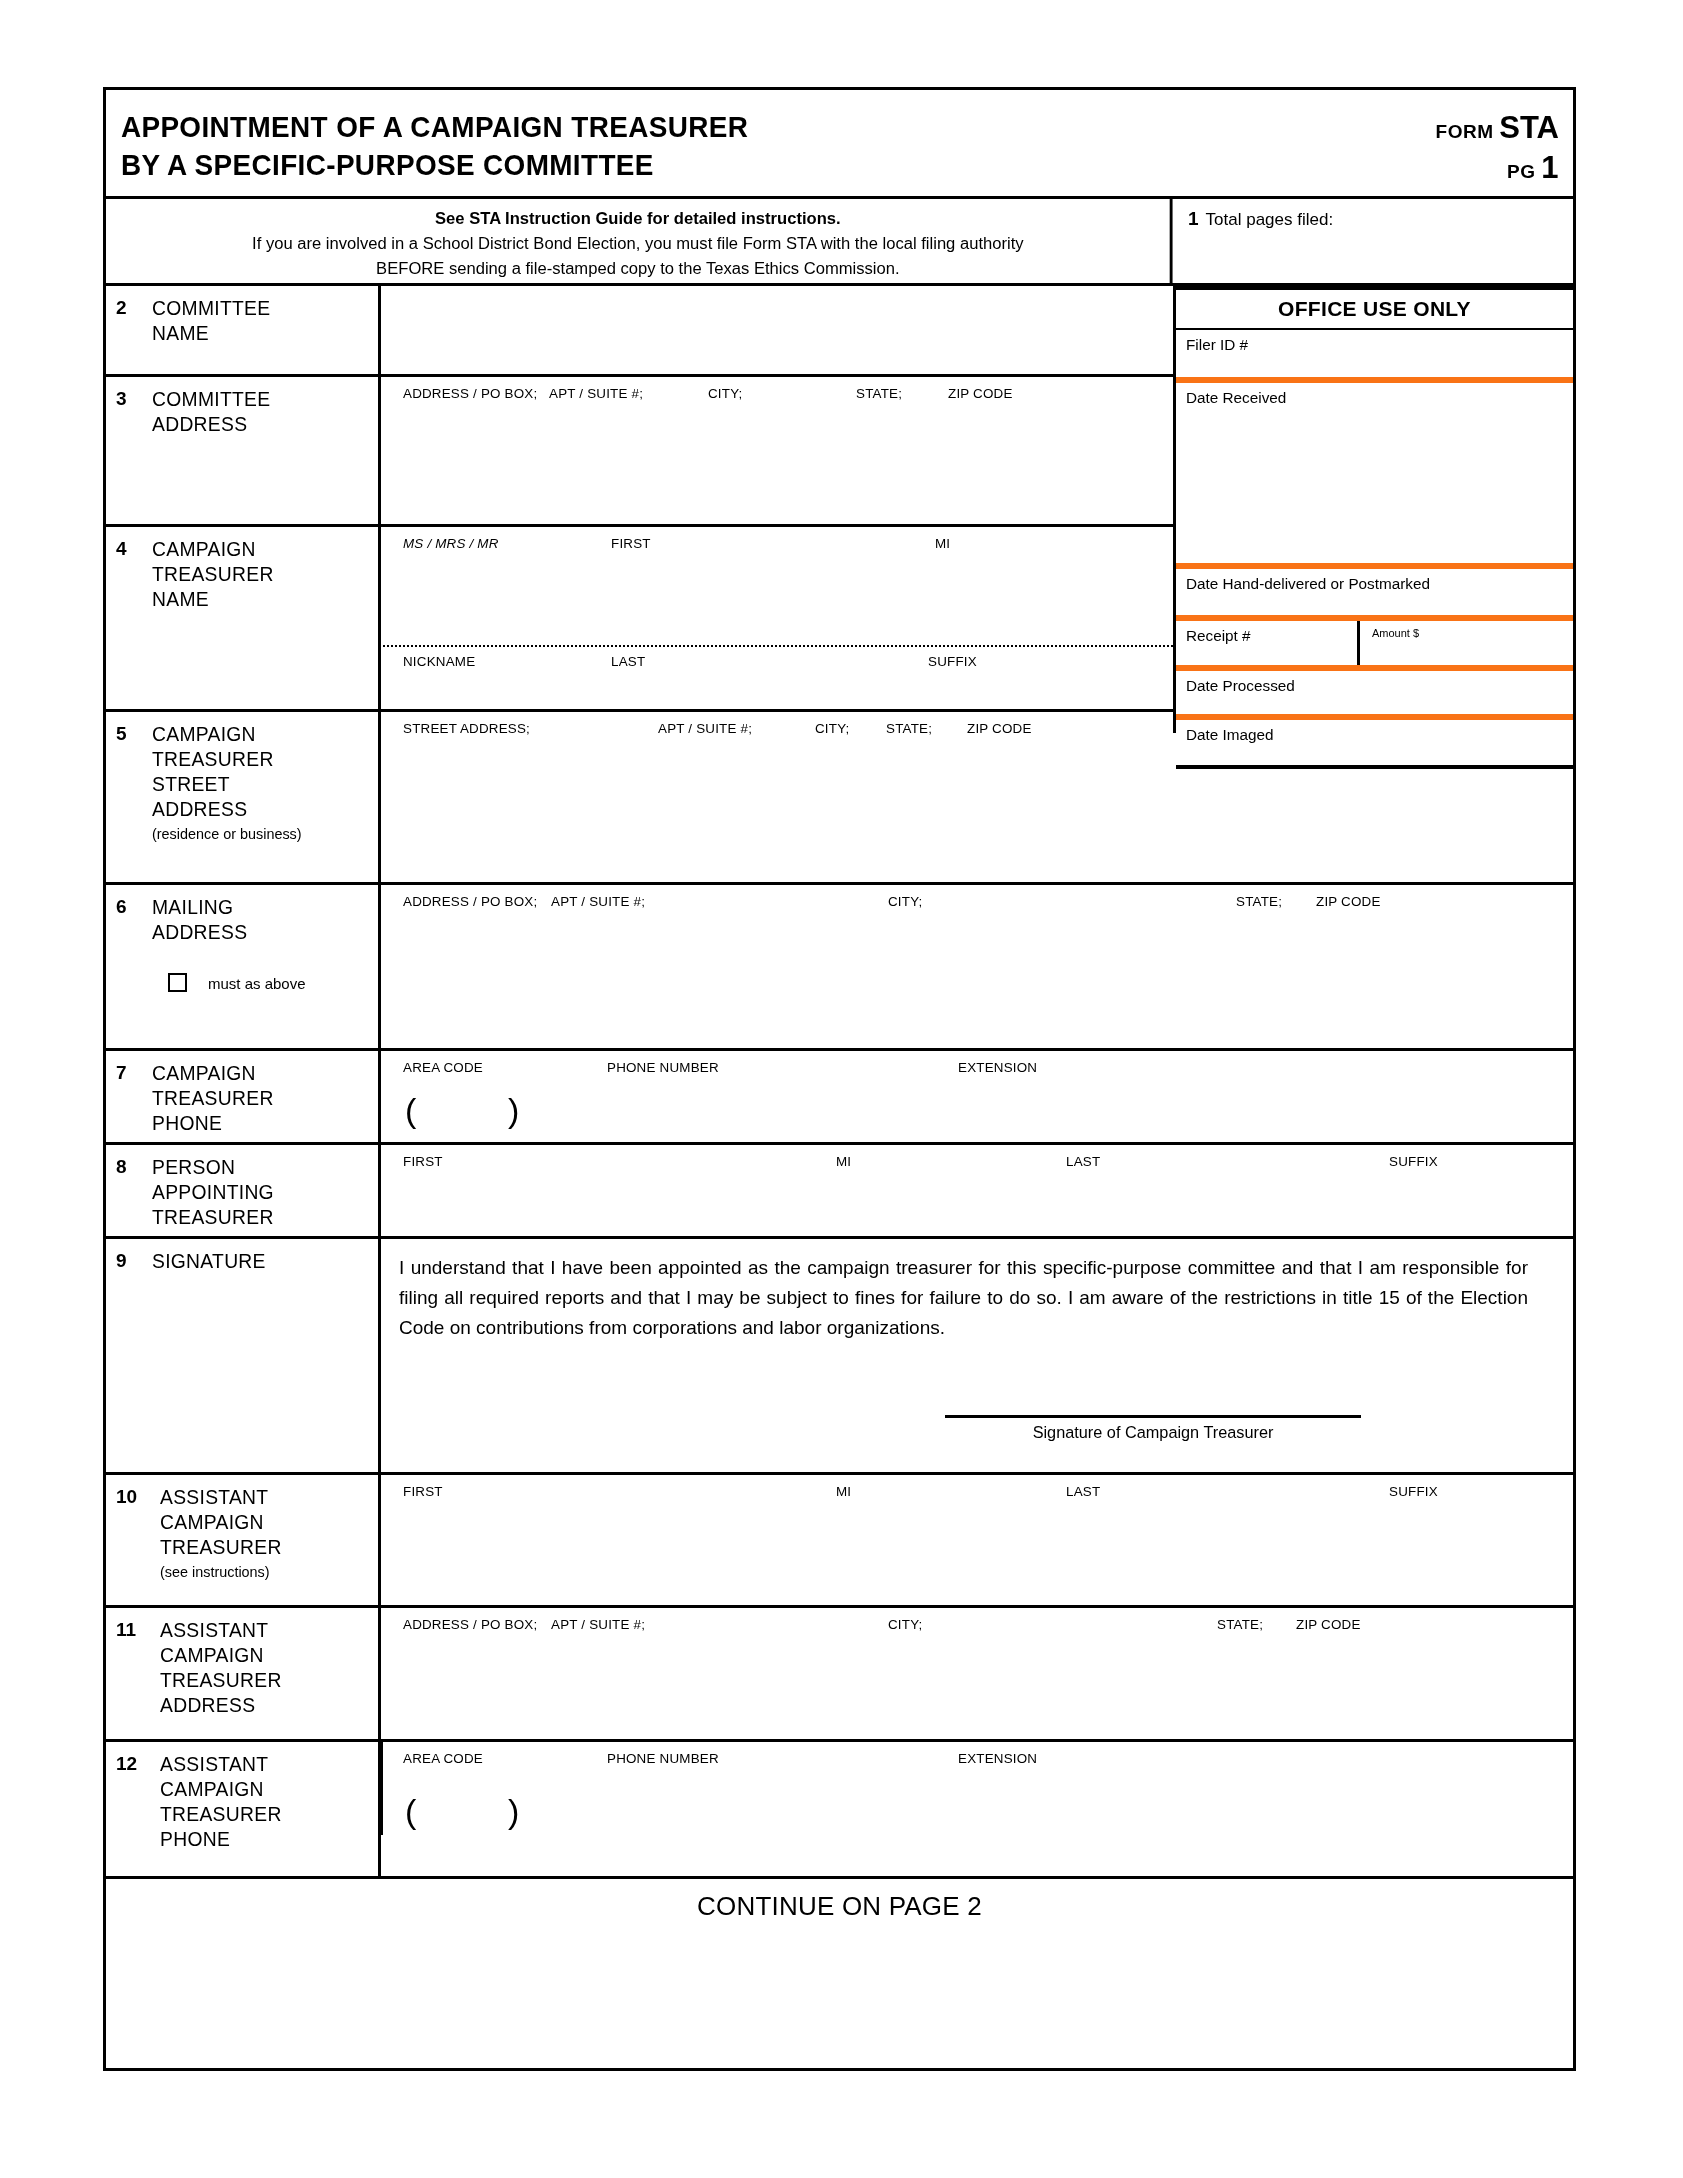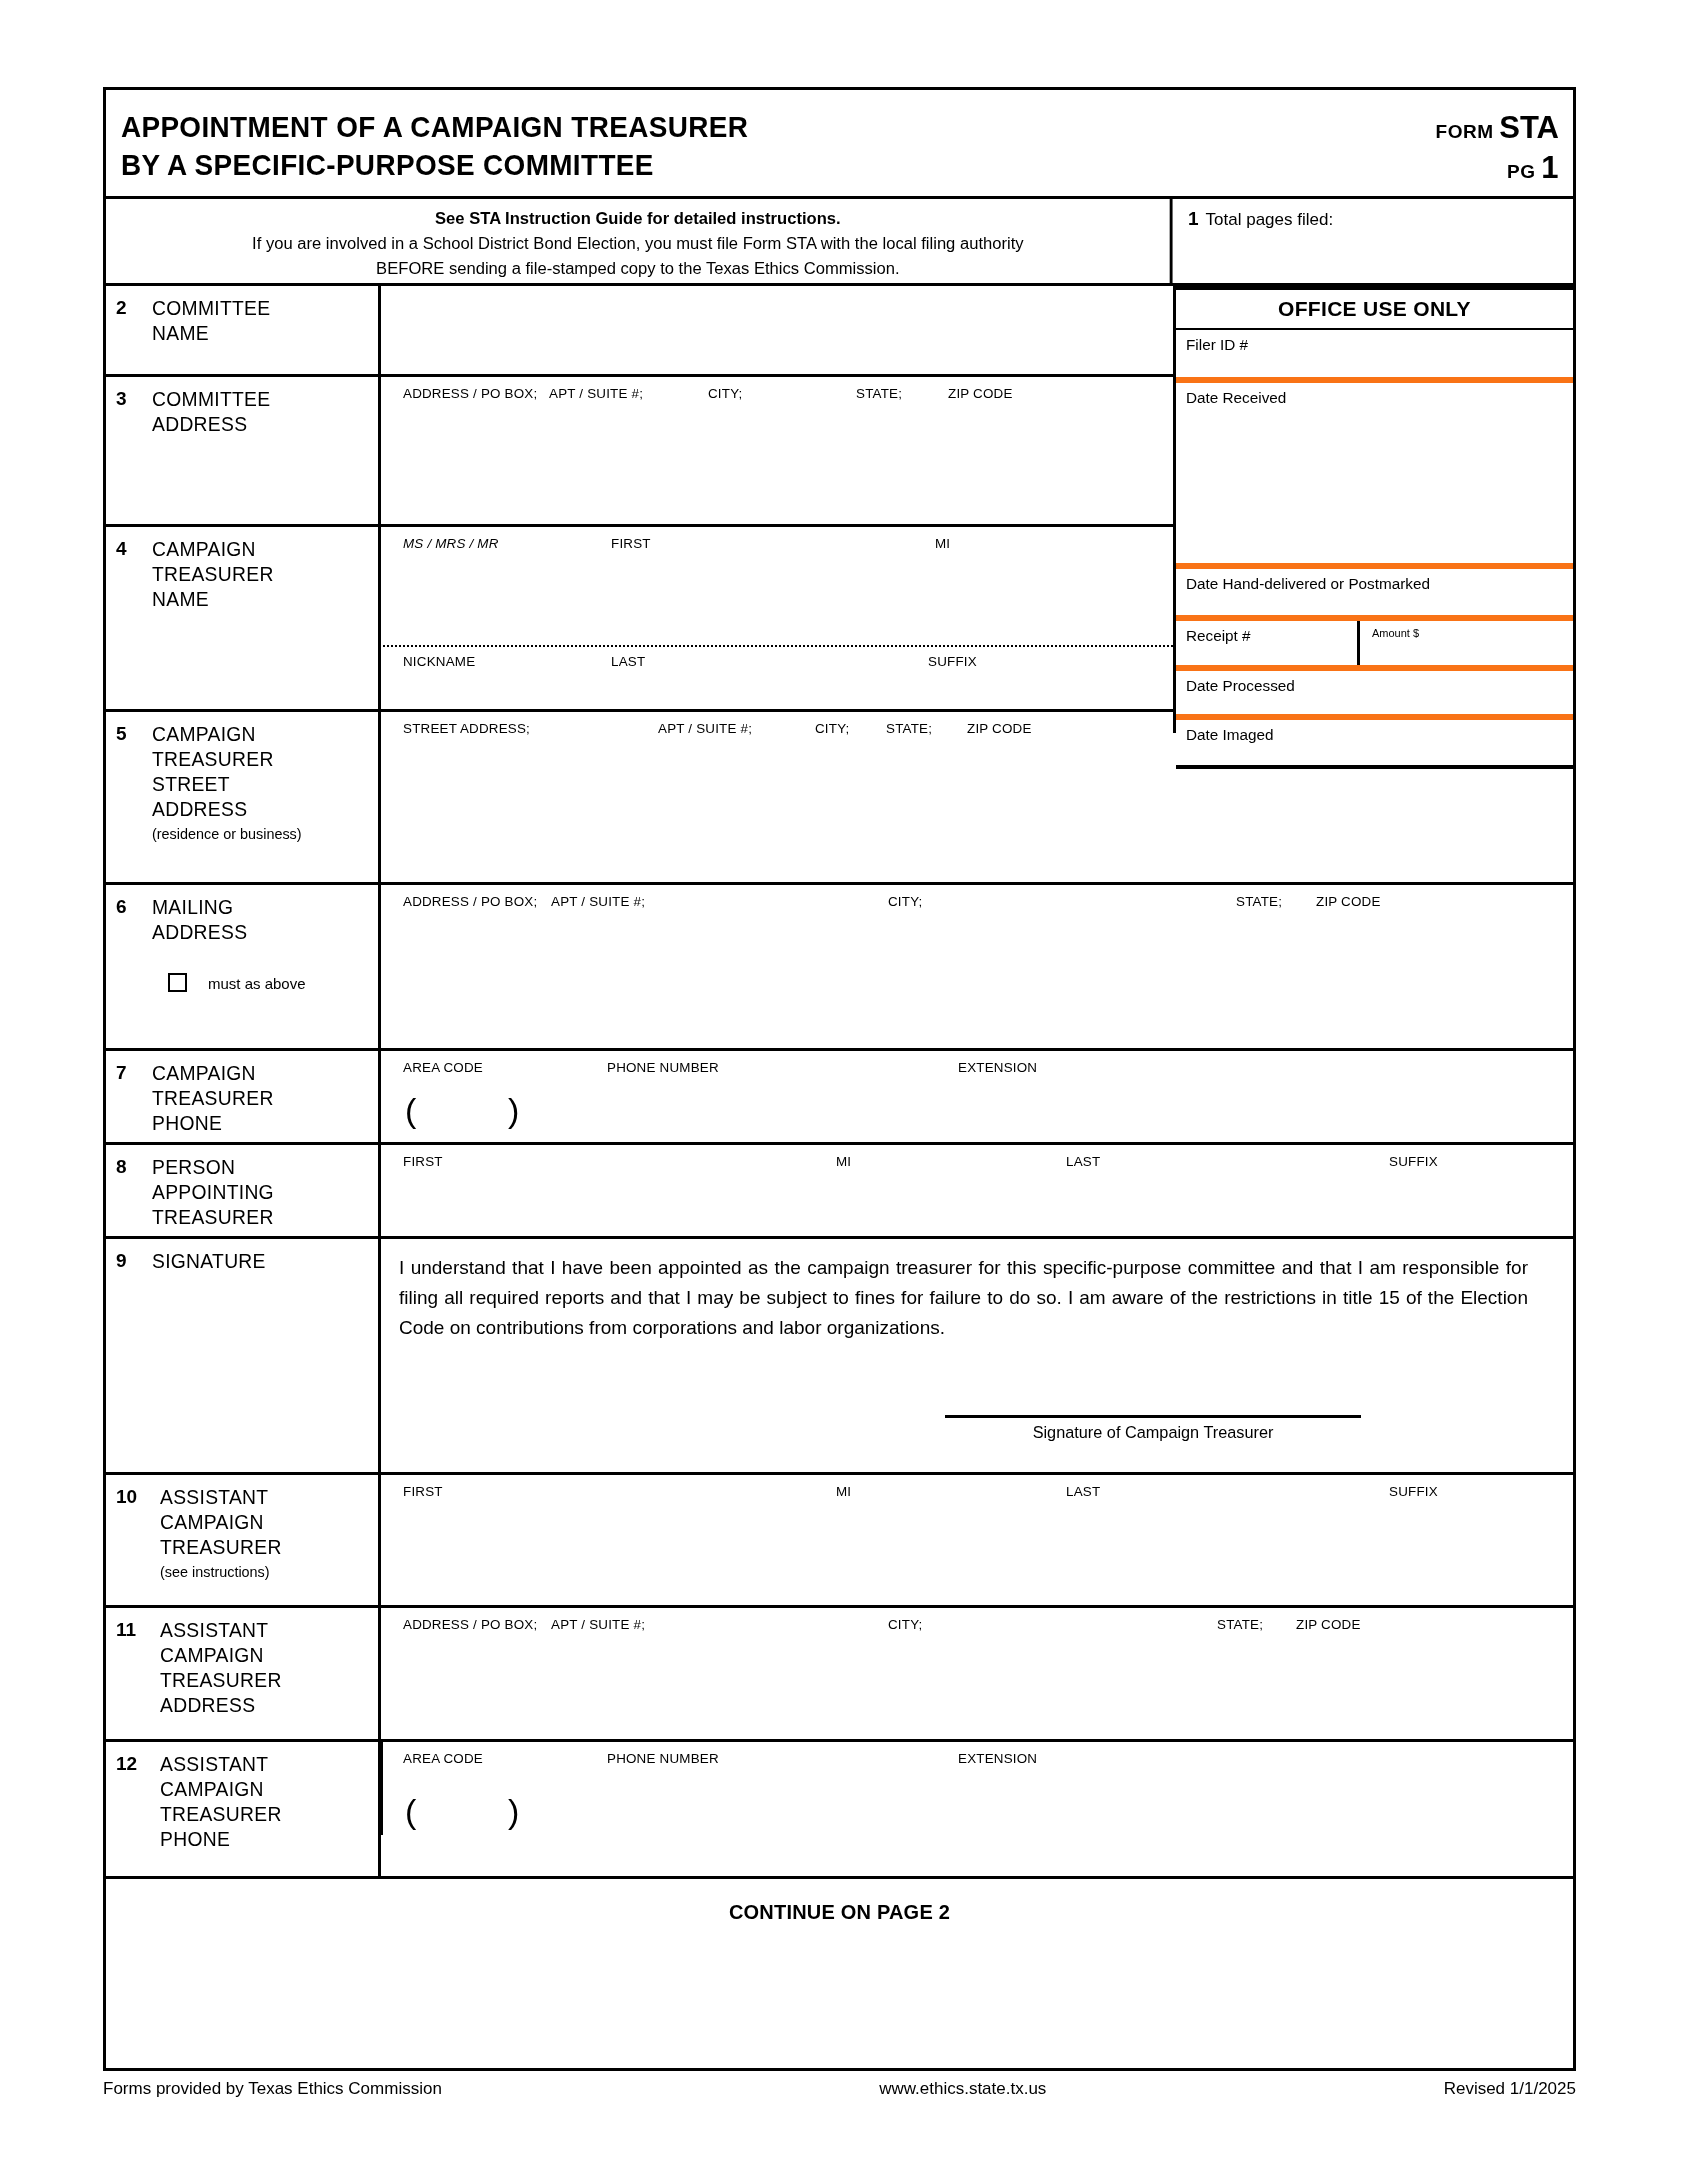--- a/index.html
+++ b/index.html
@@ -124,21 +124,21 @@
   .sigline{
     position:absolute;height:0;border-top:3px solid #000;
   }
   .sigcap{position:absolute;font-size:16.3px;text-align:center;}
 
   
   .continue{
     position:relative;height:85px;border-top:3px solid #000;
     box-sizing:border-box;display:flex;align-items:flex-start;justify-content:center;
   }
-  .continue span{margin-top:22px;font-weight:bold;font-size:20px;letter-spacing:0.2px;}
+  .continue span{margin-top:12px;font-weight:normal;font-size:26px;letter-spacing:0.2px;}
 
   
   .footer{
     position:absolute;left:103px;top:2079px;width:1473px;
     font-size:17px;display:flex;justify-content:space-between;
   }
   .footer .mid{margin-left:40px;}
 </style>
 </head>
 <body>
@@ -367,19 +367,14 @@
       </div>
 
     </div>
 
     <div class="continue">
       <span>CONTINUE ON PAGE 2</span>
     </div>
 
   </div>
 
-  <div class="footer">
-    <div>Forms provided by Texas Ethics Commission</div>
-    <div class="mid">www.ethics.state.tx.us</div>
-    <div>Revised 1/1/2025</div>
-  </div>
 </div>
 
 
 </body></html>

